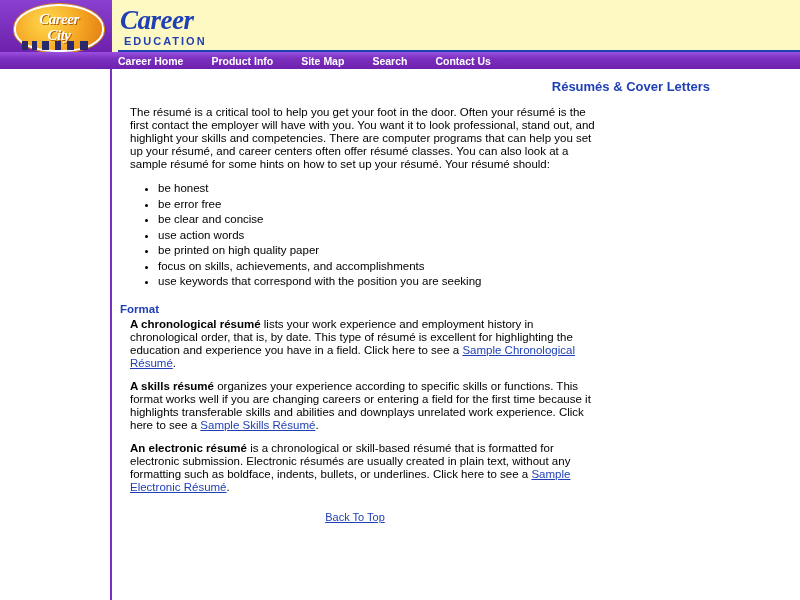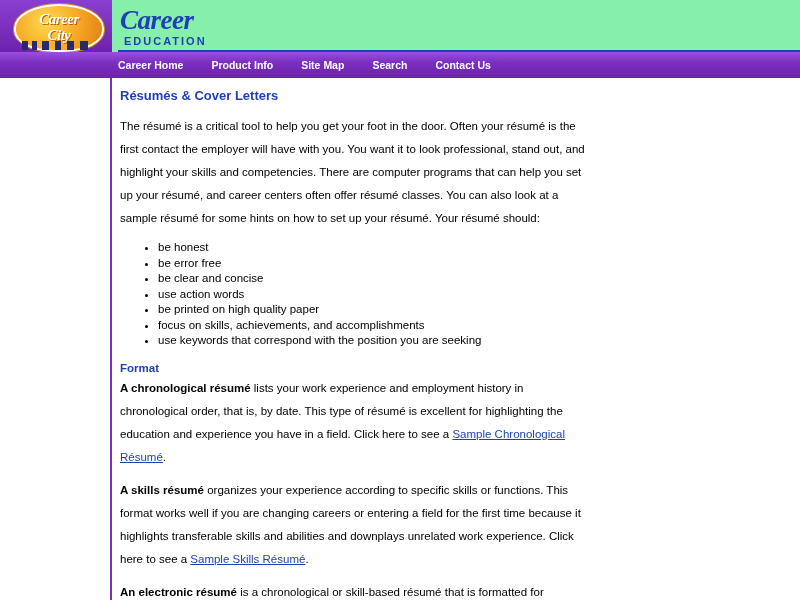--- a/index.html
+++ b/index.html
@@ -13,21 +13,21 @@
     background: #ffffff;
     font-family: "Liberation Sans", sans-serif;
     font-size: 12px;
     color: #000000;
   }
 
   
   .header {
     position: relative;
     height: 52px;
-    background: #86efac;
+    background: #fef9c3;
     border-bottom: 0;
   }
   .header-left-block {
     position: absolute;
     left: 0;
     top: 0;
     width: 112px;
     height: 52px;
     background: #7b2fbe;
     background: linear-gradient(180deg, #8a3fd0 0%, #6d21ad 100%);
@@ -143,21 +143,21 @@
     right: 2px;
     top: 20px;
     width: 62px;
     height: 10px;
     border-bottom: 2px solid #f5a623;
     border-radius: 0 0 60% 40%;
   }
 
   
   .navbar {
-    height: 26px;
+    height: 17px;
     background: #7b2fbe;
     background: linear-gradient(180deg, #9a4fe0 0%, #7b2fbe 40%, #6d21ad 100%);
     display: flex;
     align-items: center;
     padding-left: 118px;
     box-sizing: border-box;
   }
   .nav-item {
     color: #ffffff;
     font-size: 10.5px;
@@ -190,37 +190,38 @@
     width: 62px;
     flex: 0 0 62px;
     background: #ffffff;
   }
 
   h1.page-title {
     font-size: 13px;
     font-weight: bold;
     color: #1f3fb5;
     margin: 0 0 12px 0;
+    text-align: right;
   }
   h2.section-head {
     font-size: 11.5px;
     font-weight: bold;
     color: #1f3fb5;
     margin: 0 0 8px 0;
   }
   h3.sub-head {
     font-size: 11.5px;
     font-weight: bold;
     color: #1f3fb5;
     margin: 12px 0 3px 0;
   }
   p.para {
     font-size: 11.5px;
-    line-height: 23px;
-    margin: 0 0 10px 0;
+    line-height: 13px;
+    margin: 0 0 10px 10px;
     max-width: 470px;
   }
   ul.bullets {
     margin: 4px 0 14px 0;
     padding-left: 38px;
     list-style-type: disc;
   }
   ul.bullets li {
     font-size: 11.5px;
     line-height: 14.5px;

